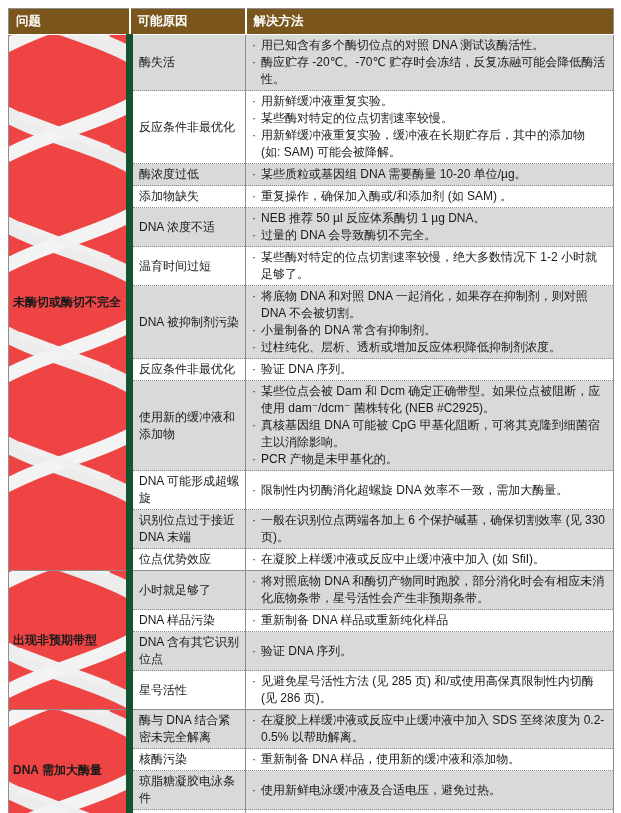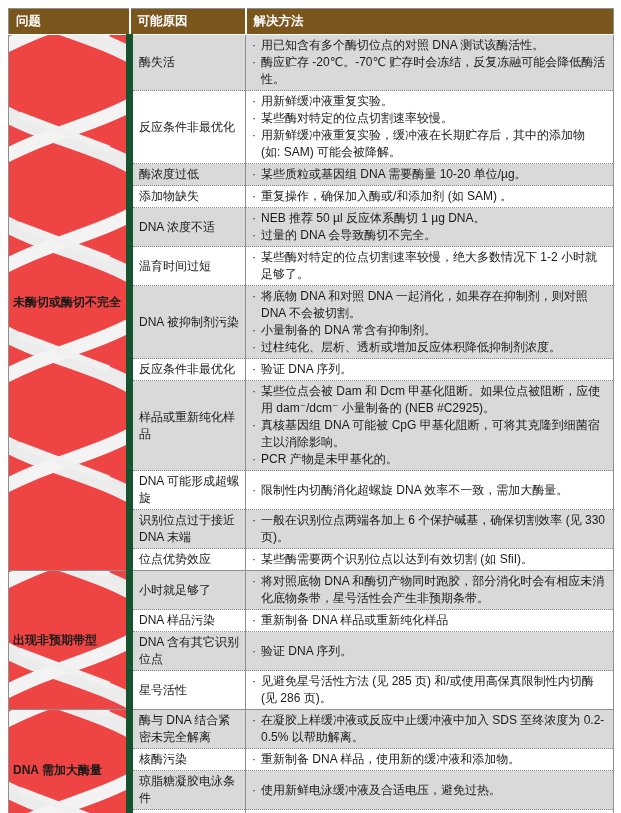--- a/index.html
+++ b/index.html
@@ -149,25 +149,25 @@
         <tr class="plain row-cont">
           <td class="cause">反应条件非最优化</td>
           <td class="solution">
             <div class="sol-line">
               <span class="dot">·</span>
               <span>验证 DNA 序列。</span>
             </div>
           </td>
         </tr>
         <tr class="shaded row-cont">
-          <td class="cause">样品或重新纯化样品</td>
-          <td class="solution">
-            <div class="sol-line">
-              <span class="dot">·</span>
-              <span>某些位点会被 Dam 和 Dcm 甲基化阻断。如果位点被阻断，应使用 dam⁻/dcm⁻ 小量制备的 (NEB #C2925)。</span>
+          <td class="cause">使用新的缓冲液和添加物</td>
+          <td class="solution">
+            <div class="sol-line">
+              <span class="dot">·</span>
+              <span>某些位点会被 Dam 和 Dcm 确定正确带型。如果位点被阻断，应使用 dam⁻/dcm⁻ 菌株转化 (NEB #C2925)。</span>
             </div>
             <div class="sol-line">
               <span class="dot">·</span>
               <span>真核基因组 DNA 可能被 CpG 甲基化阻断，可将其克隆到细菌宿主以消除影响。</span>
             </div>
             <div class="sol-line">
               <span class="dot">·</span>
               <span>PCR 产物是未甲基化的。</span>
             </div>
           </td>
@@ -188,21 +188,21 @@
               <span class="dot">·</span>
               <span>一般在识别位点两端各加上 6 个保护碱基，确保切割效率 (见 330 页)。</span>
             </div>
           </td>
         </tr>
         <tr class="plain row-cont">
           <td class="cause">位点优势效应</td>
           <td class="solution">
             <div class="sol-line">
               <span class="dot">·</span>
-              <span>某些酶需要两个识别位点以达到有效切割 (如 SfiI)。</span>
+              <span>在凝胶上样缓冲液或反应中止缓冲液中加入 (如 SfiI)。</span>
             </div>
           </td>
         </tr>
         <tr class="shaded section-start">
           <td class="problem" rowspan="4"><svg width="121" height="160">
               <path d="M -20 -40 C 40 -5, 80 -5, 140 30" stroke="#ececec" stroke-width="16" fill="none"></path>
               <path d="M 140 -50 C 80 -15, 40 -15, -20 20" stroke="#f3f3f3" stroke-width="14" fill="none"></path>
               <path d="M 10 -30 L 100 4" stroke="#f0f0f0" stroke-width="7"></path>
               <path d="M -20 70 C 40 105, 80 105, 140 140" stroke="#ececec" stroke-width="16" fill="none"></path>
               <path d="M 140 60 C 80 95, 40 95, -20 130" stroke="#f3f3f3" stroke-width="14" fill="none"></path>

